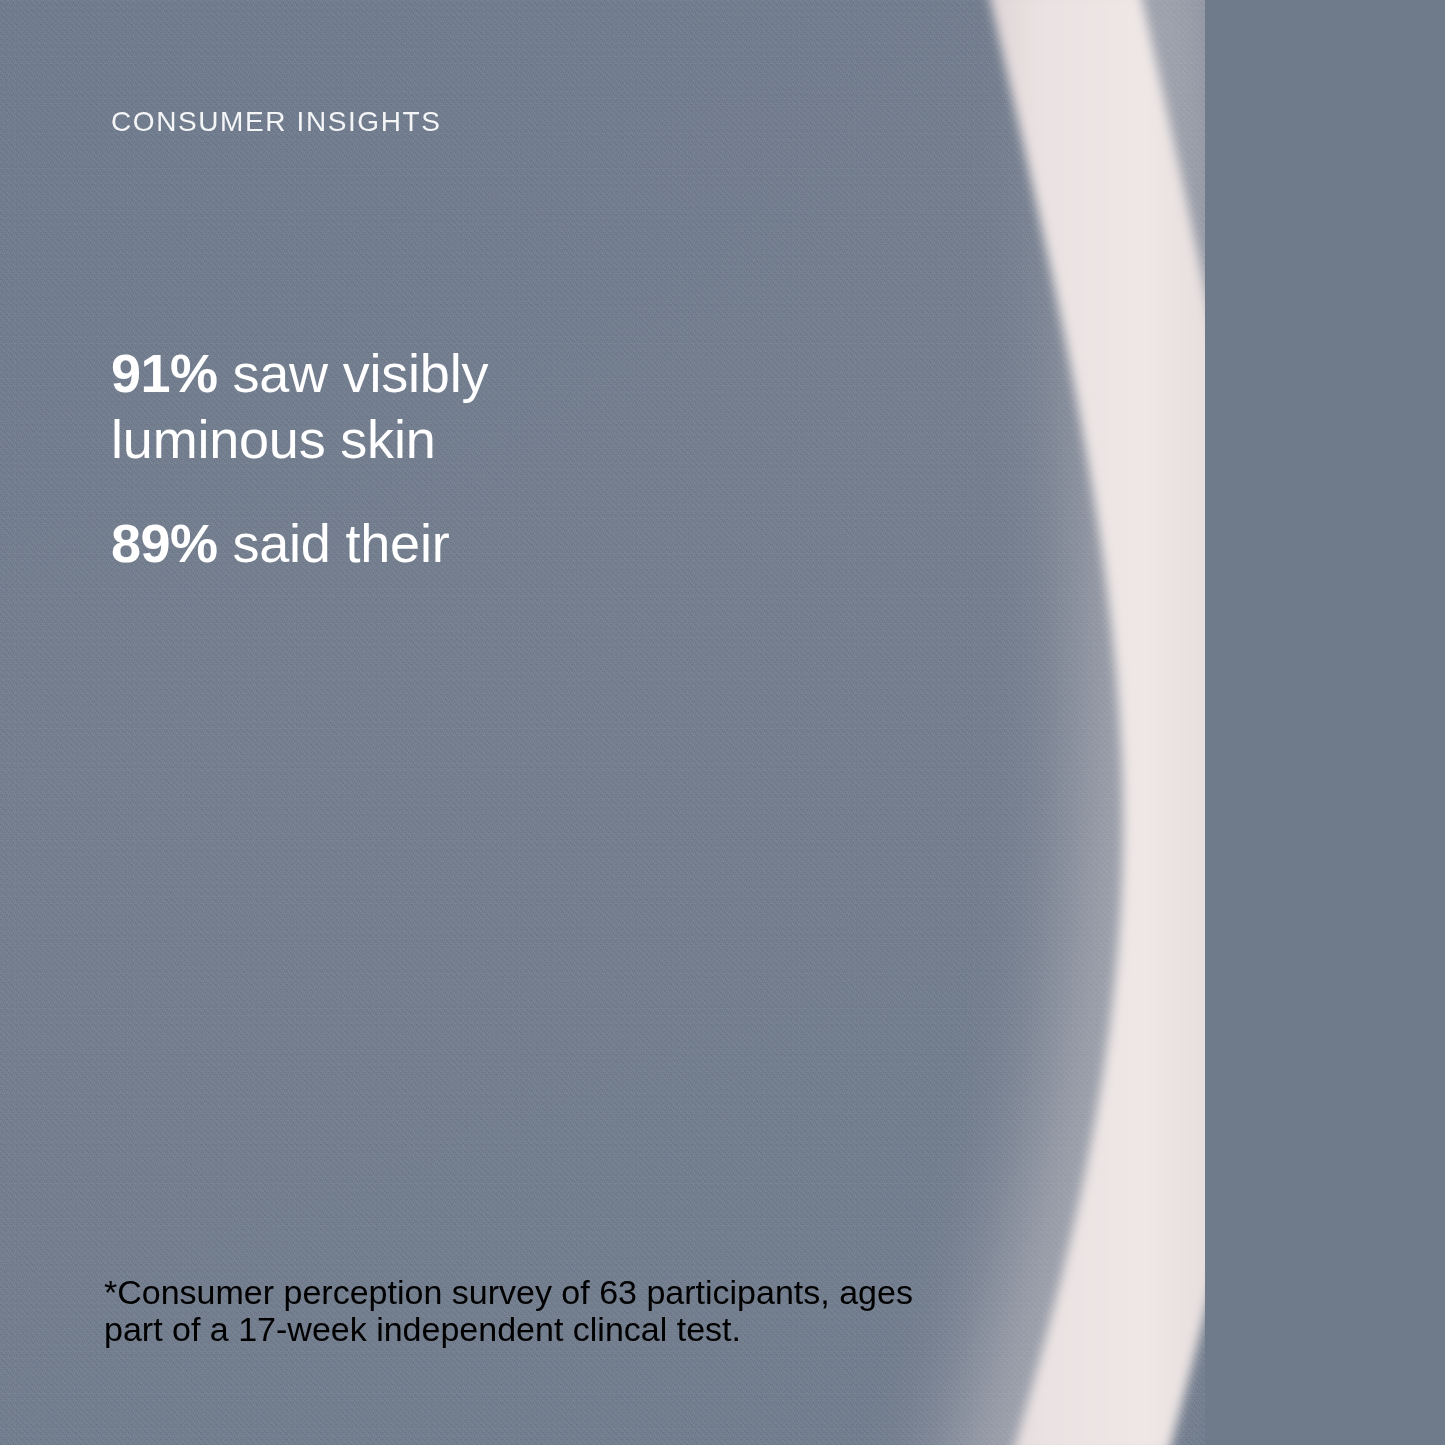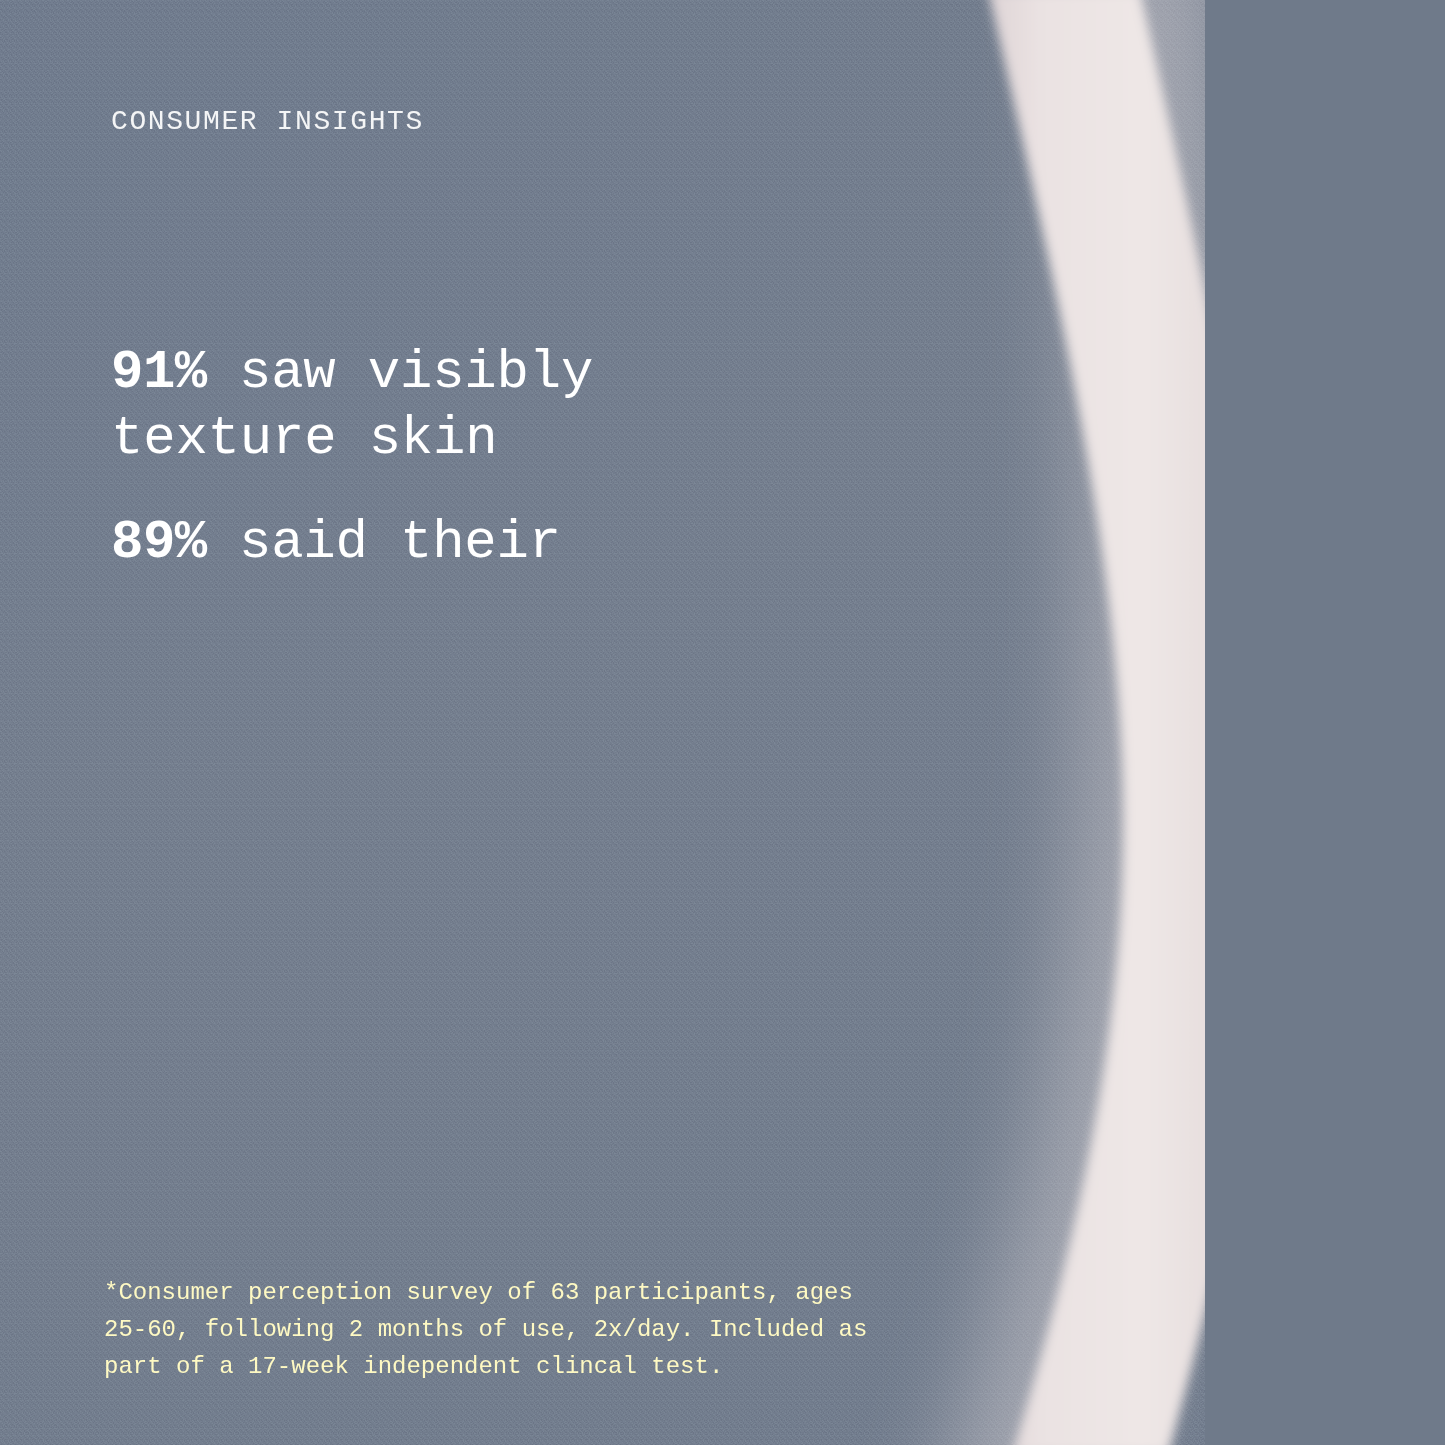--- a/index.html
+++ b/index.html
@@ -6,21 +6,21 @@
     margin: 0;
     padding: 0;
     background: #6f7a8a;
   }
   #canvas {
     position: relative;
     width: 1205px;
     height: 1445px;
     overflow: hidden;
     background: #76808f;
-    font-family: Liberation Mono, monospace;
+    font-family: Liberation Sans, sans-serif;
     -webkit-font-smoothing: antialiased;
   }
 
   
   .bg-base {
     position: absolute;
     inset: 0;
     background:
       radial-gradient(130% 105% at 18% 8%,  #727d8f 0%, #747e8e 45%, #737d8d 100%);
   }
@@ -95,24 +95,24 @@
   .stat-value {
     font-weight: 700;
     letter-spacing: -0.5px;
   }
 
   .footnote {
     position: absolute;
     left: 104px;
     top: 1274px;
     width: 820px;
-    font-size: 24px;
+    font-size: 34px;
     line-height: 37px;
     font-weight: 400;
-    color: #fef9c3;
+    color: #000000;
   }
   .footnote span { display: block; white-space: nowrap; }
 </style>
 </head>
 <body>
 
 <div id="canvas">
 
   <div class="bg-base"></div>
   <div class="bg-tint"></div>
@@ -147,29 +147,28 @@
                C 1258 510 1198 250 1140 -10 Z"></path>
     </svg>
   </div>
 
   <div class="eyebrow">CONSUMER INSIGHTS</div>
 
   <div class="stats">
 
     <div class="stat">
       <div class="stat-line"><span class="stat-value">91%</span><span> saw visibly</span></div>
-      <div class="stat-line">texture skin</div>
+      <div class="stat-line">luminous skin</div>
     </div>
 
 
     <div class="stat">
       <div class="stat-line"><span class="stat-value">89%</span><span> said their</span></div>
     </div>
 
   </div>
 
   <div class="footnote">
     <span>*Consumer perception survey of 63 participants, ages</span>
-    <span>25-60, following 2 months of use, 2x/day. Included as</span>
     <span>part of a 17-week independent clincal test.</span>
   </div>
 
 </div>
 
 </body></html>

